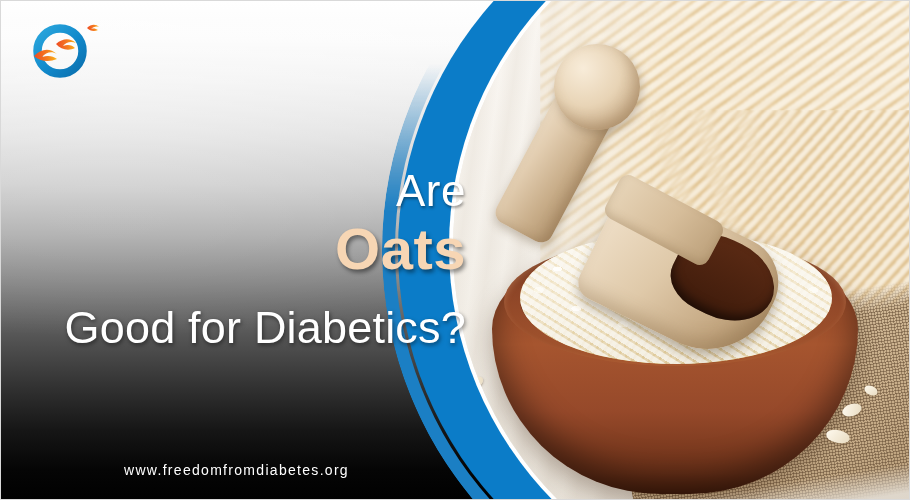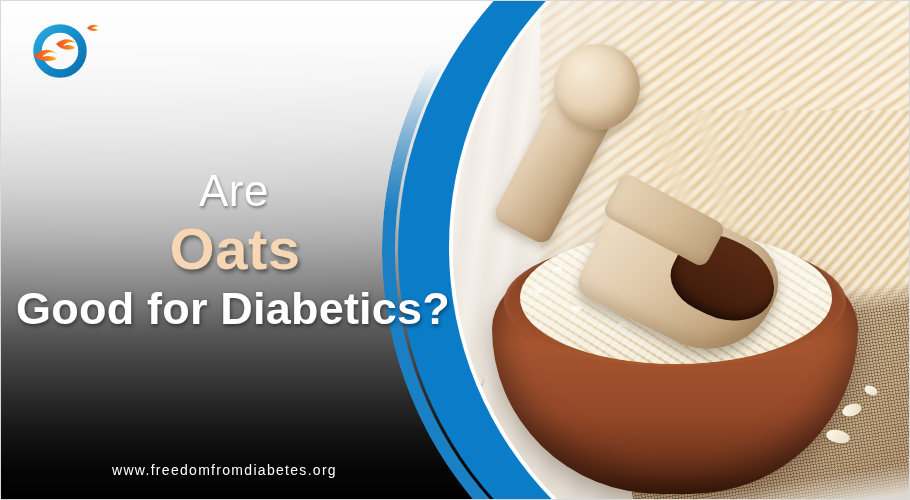--- a/index.html
+++ b/index.html
@@ -304,21 +304,21 @@
     height: 62px;
   }
   .logo svg { display: block; }
 
   
   .headline {
     position: absolute;
     left: 0;
     top: 168px;
     width: 466px;
-    text-align: center;
+    text-align: right;
     pointer-events: none;
   }
   .line-are {
     font-size: 44px;
     font-weight: 400;
     color: #ffffff;
     letter-spacing: 0.5px;
     line-height: 1.06;
     text-shadow: 1px 2px 3px rgba(0,0,0,0.40);
     margin-left: 2px;
@@ -327,32 +327,32 @@
     font-size: 58px;
     font-weight: 700;
     color: #f7d6b4;
     letter-spacing: 0.5px;
     line-height: 1.16;
     text-shadow: 2px 3px 4px rgba(0,0,0,0.45);
     margin-left: 4px;
   }
   .line-question {
     font-size: 45px;
-    font-weight: 700;
+    font-weight: 400;
     color: #ffffff;
     letter-spacing: 0.2px;
     line-height: 1.18;
     text-shadow: 1px 2px 4px rgba(0,0,0,0.50);
-    margin-top: 0;
+    margin-top: 19px;
   }
 
   
   .url {
     position: absolute;
-    left: 112px;
+    left: 124px;
     top: 462px;
     font-size: 14px;
     font-weight: 400;
     color: #ffffff;
     letter-spacing: 1.3px;
   }
 
   
   .frame {
     position: absolute;

